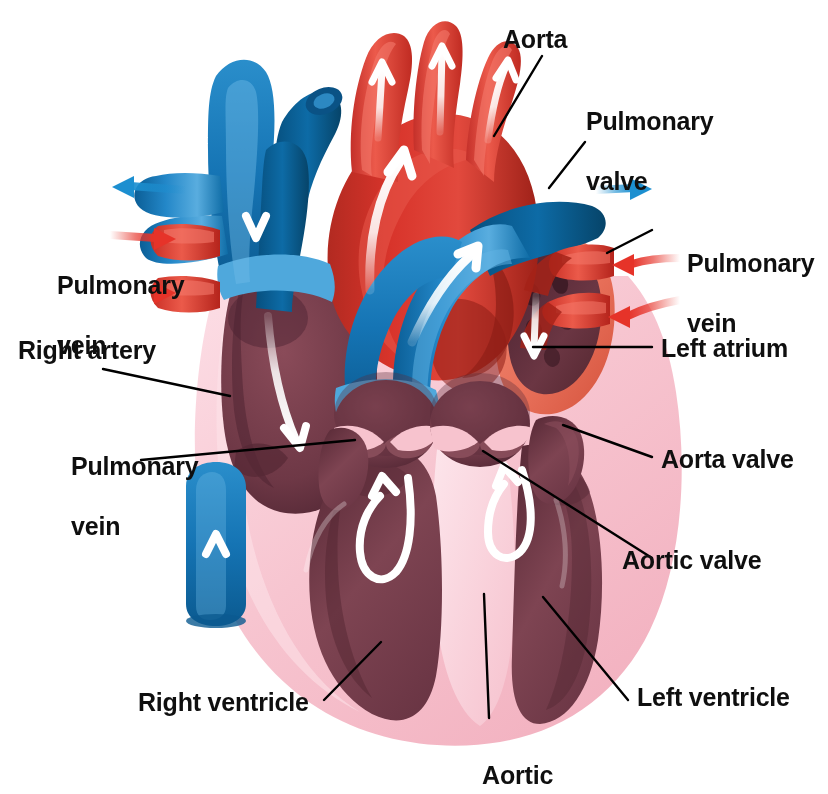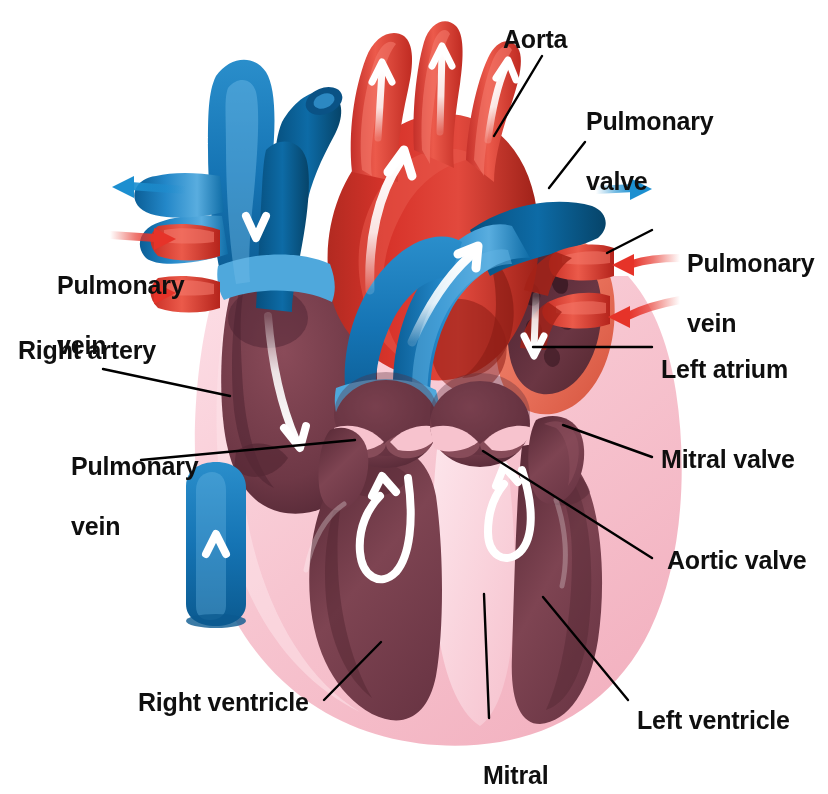--- a/index.html
+++ b/index.html
@@ -574,35 +574,35 @@
   <div class="label" style="left:660px; top:218px;">
     <span>Pulmonary</span><br>
     <span>vein</span>
   </div>
 
   <div class="label" style="left:30px; top:240px;">
     <span>Pulmonary</span><br>
     <span>vein</span>
   </div>
 
-  <div class="label" style="left:661px; top:354px;">Left atrium</div>
+  <div class="label" style="left:661px; top:333px;">Left atrium</div>
 
   <div class="label" style="left:18px; top:335px;">Right artery</div>
 
   <div class="label" style="left:44px; top:421px;">
     <span>Pulmonary</span><br>
     <span>vein</span>
   </div>
 
-  <div class="label" style="left:661px; top:444px;">Mitral valve</div>
-
-  <div class="label" style="left:667px; top:545px;">Aortic valve</div>
+  <div class="label" style="left:661px; top:444px;">Aorta valve</div>
+
+  <div class="label" style="left:622px; top:545px;">Aortic valve</div>
 
   <div class="label" style="left:138px; top:687px;text-align:right;">Right ventricle</div>
 
-  <div class="label" style="left:637px; top:705px;text-align:center;">Left ventricle</div>
+  <div class="label" style="left:637px; top:682px;text-align:center;">Left ventricle</div>
 
   <div class="label" style="left:456px; top:730px;">
-    <span>Mitral</span><br>
+    <span>Aortic</span><br>
     
   </div>
 
 </div>
 
 </body></html>

